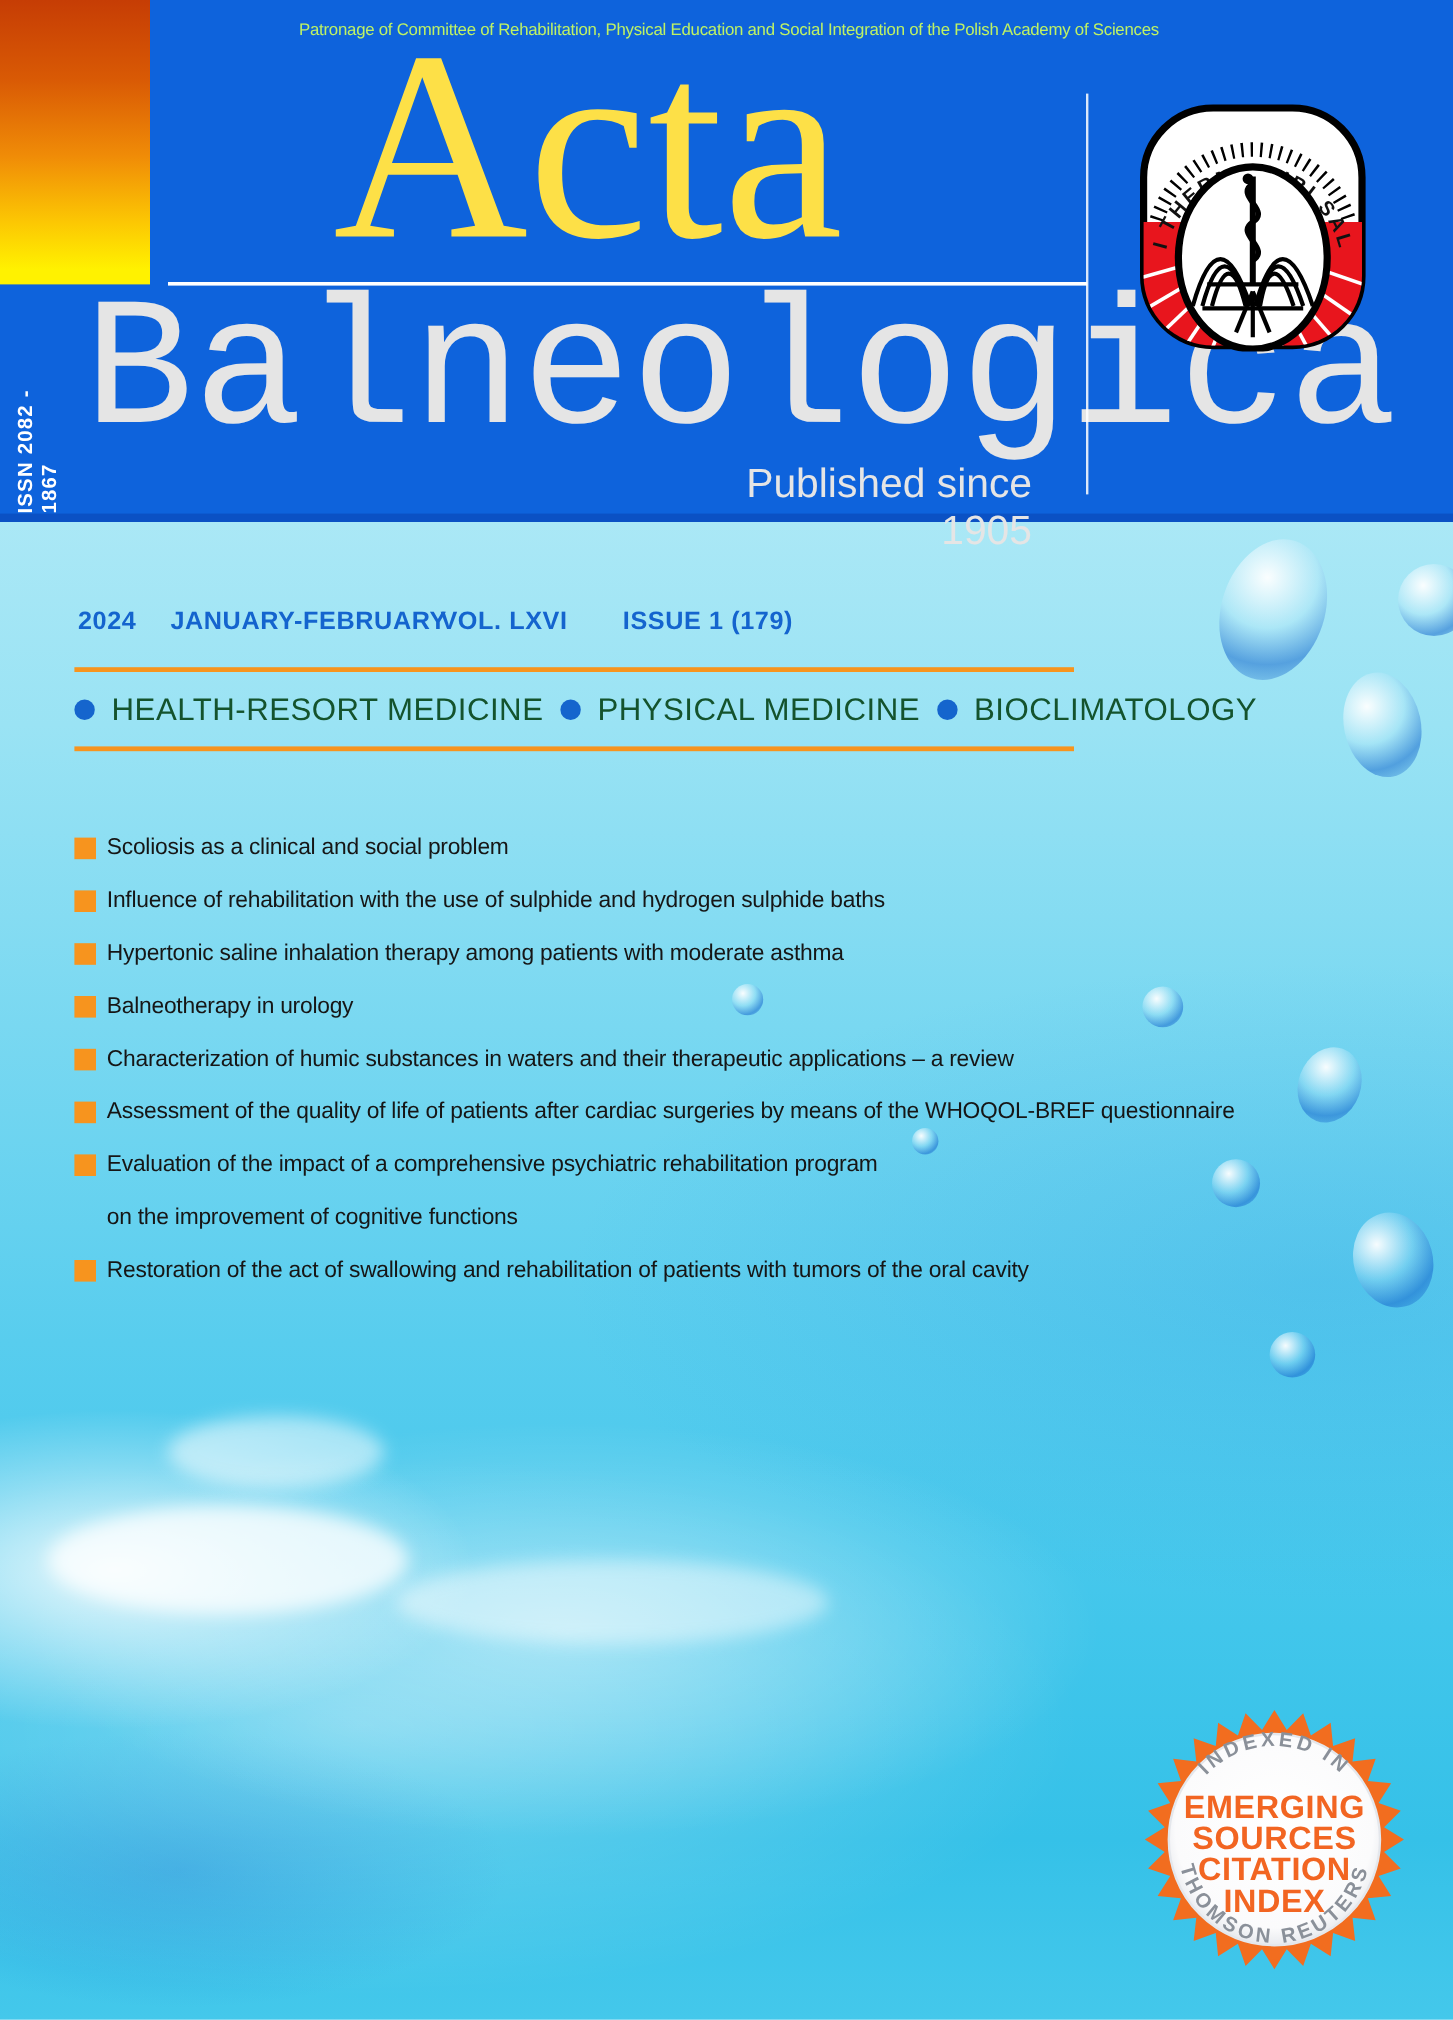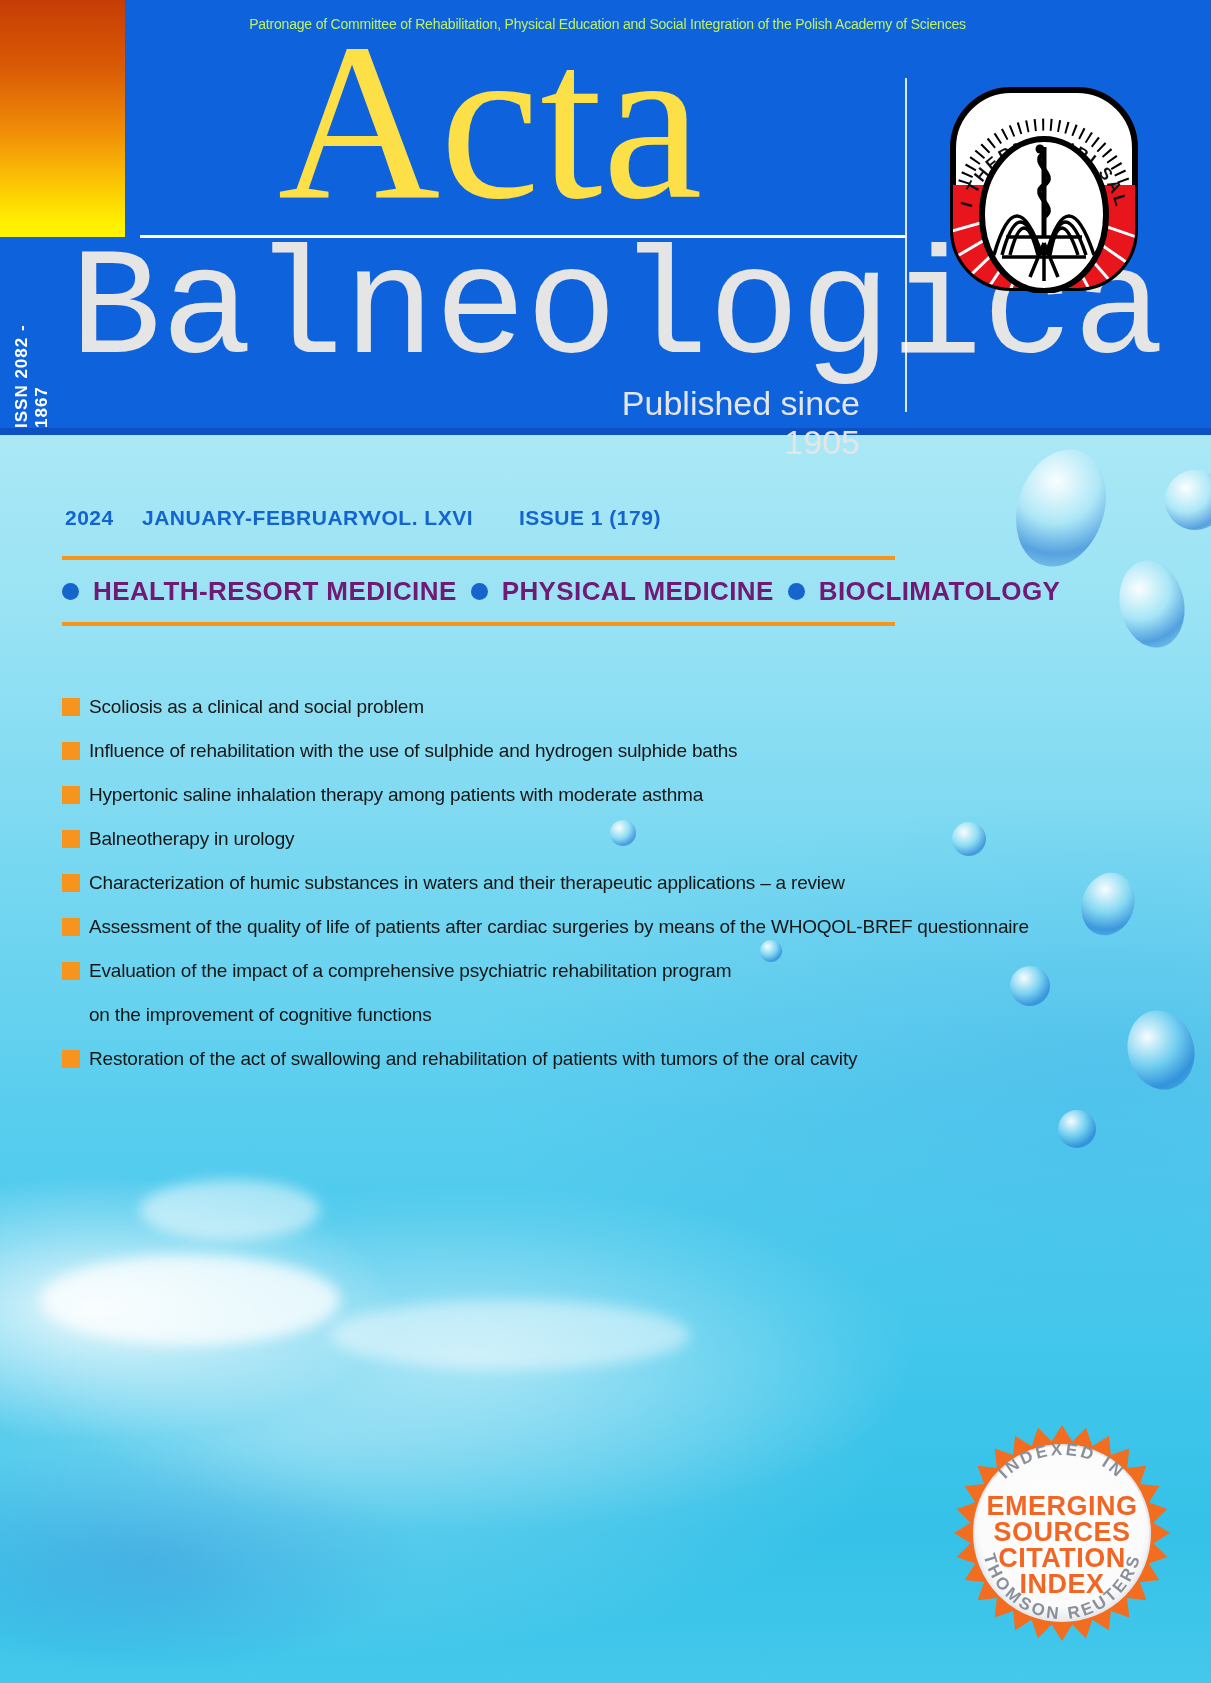--- a/index.html
+++ b/index.html
@@ -42,21 +42,21 @@
   .issue-row{position:absolute;left:0;top:506px;width:1211px;height:26px;color:#1464CE;
     font-size:21px;font-weight:bold;letter-spacing:.5px;}
   .issue-row span{position:absolute;top:0;}
   .it-year{left:65px;} .it-months{left:142px;} .it-vol{left:367px;} .it-issue{left:519px;}
 
   
   .section-band{position:absolute;left:62px;top:556px;width:833px;height:62px;
     border-top:4px solid #F7941E;border-bottom:4px solid #F7941E;
     display:flex;align-items:center;gap:14px;}
   .section-band .dot{width:17px;height:17px;border-radius:50%;background:#1565CD;flex:0 0 auto;}
-  .section-band .sec-label{color:#701a75;font-size:26px;font-weight:bold;letter-spacing:.4px;white-space:nowrap;text-align:right;}
+  .section-band .sec-label{color:#14532d;font-size:26px;font-weight:normal;letter-spacing:.4px;white-space:nowrap;text-align:right;}
 
   
   .articles{position:absolute;left:62px;top:685px;width:1060px;}
   .article{display:flex;align-items:flex-start;min-height:44px;}
   .article .sq{flex:0 0 auto;width:18px;height:18px;background:#F7941E;margin:13px 9px 0 0;}
   .article .atext{color:#161616;font-size:19px;line-height:44px;letter-spacing:-.2px;white-space:pre-line;}
 
   
   .badge{position:absolute;left:952px;top:1423px;width:220px;height:220px;}
   .badge text{font-family:"Liberation Sans",sans-serif;}

